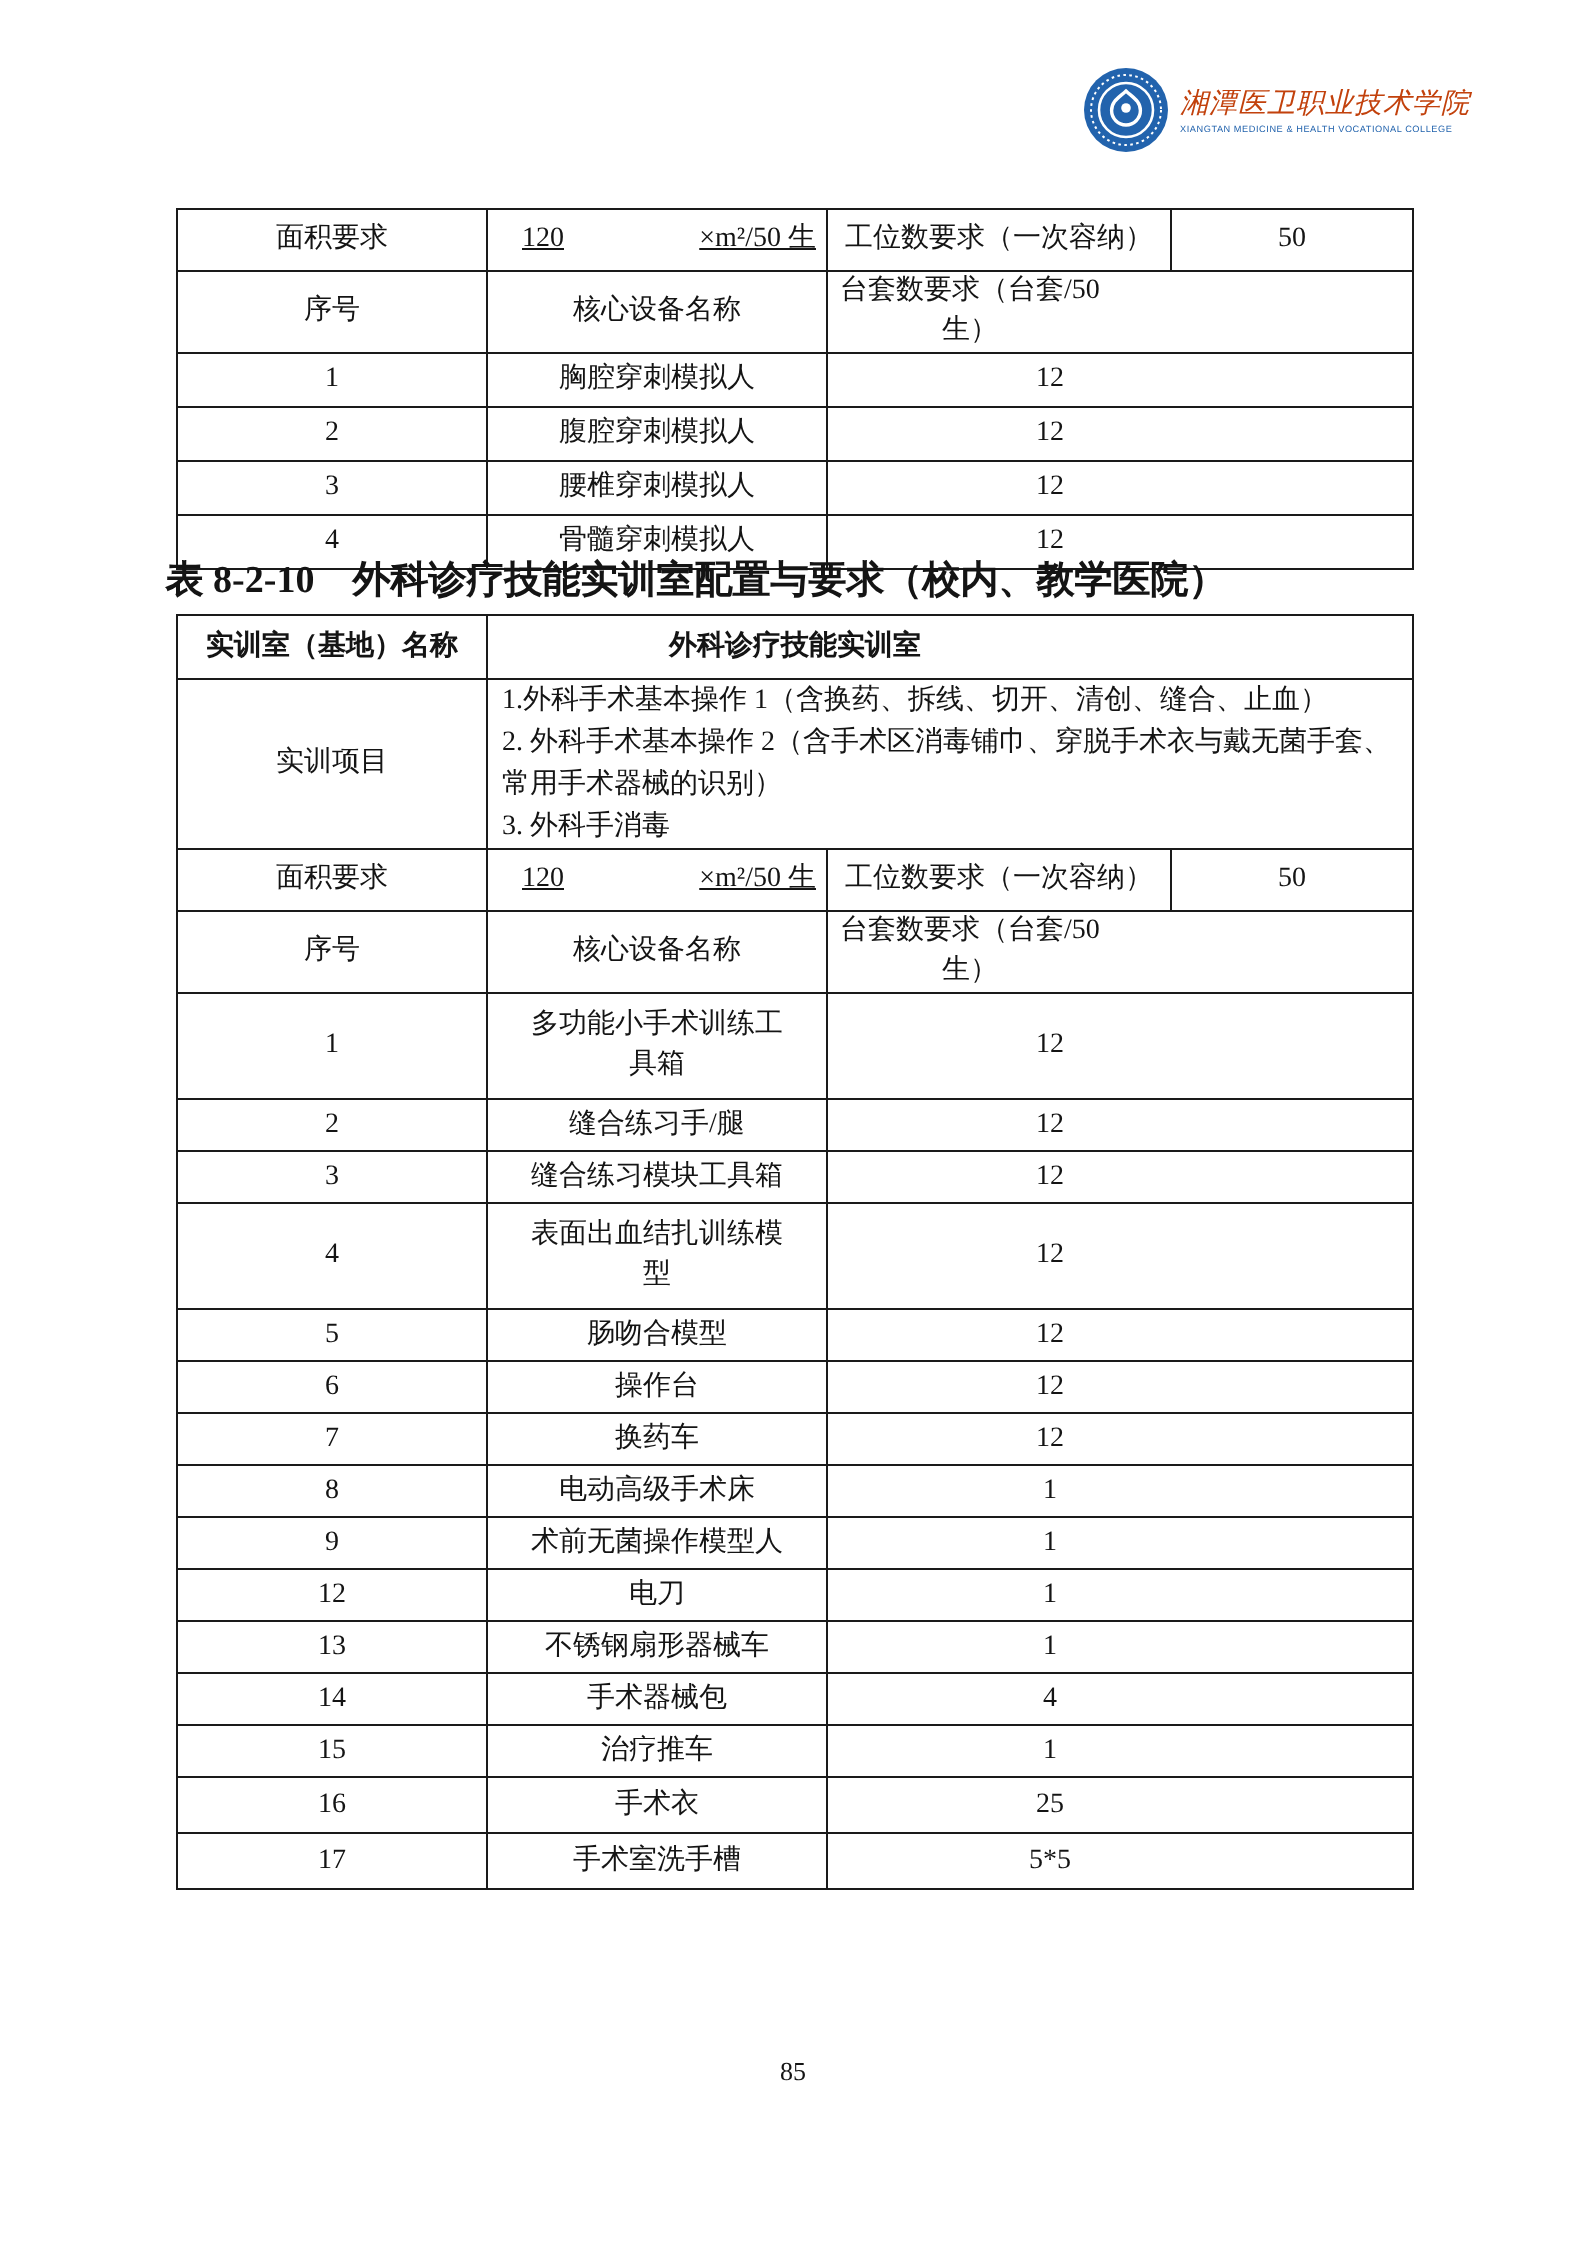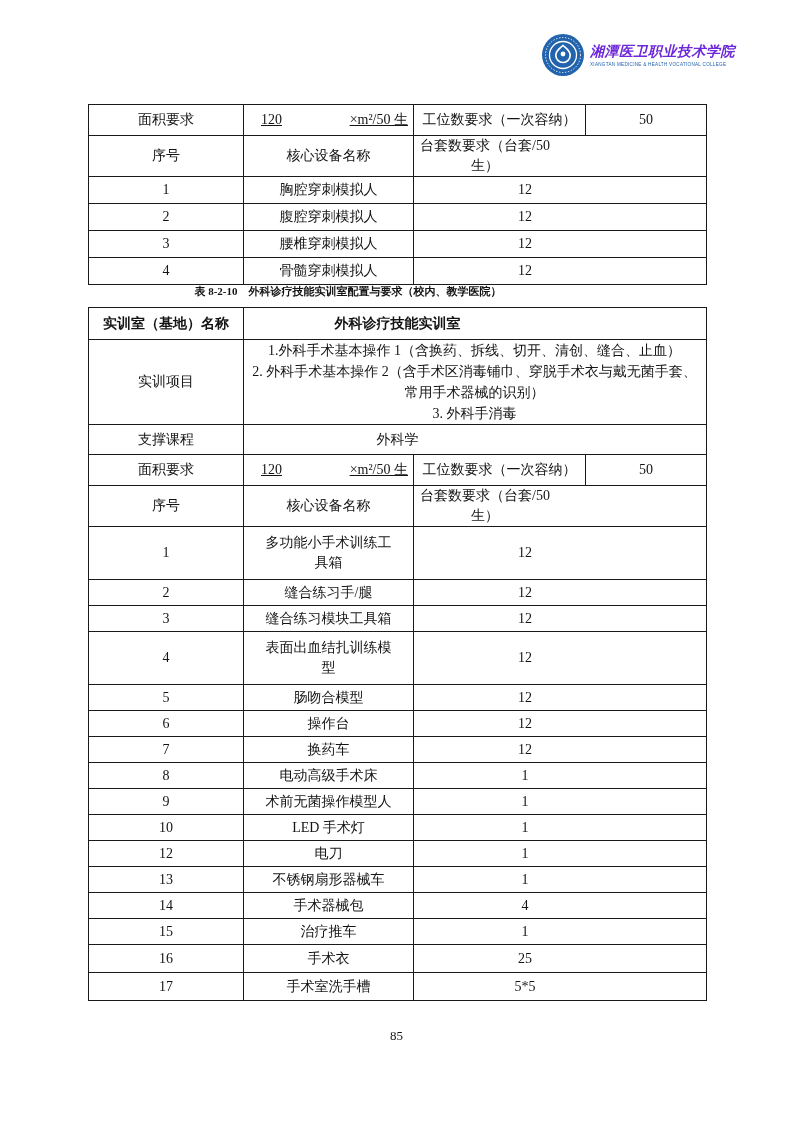--- a/index.html
+++ b/index.html
@@ -2,21 +2,21 @@
 <html><head>
 <meta charset="utf-8">
 <style>
   * { margin:0; padding:0; box-sizing:border-box; }
   html,body { width:793px; height:1122px; background:#ffffff; }
   body { position:relative; font-family:"Liberation Serif","DejaVu Serif",serif; color:#141414; overflow:hidden; }
 
   
   .logo { position:absolute; top:33px; left:541px; display:flex; align-items:center; gap:5px; }
   .logo-text { display:flex; flex-direction:column; justify-content:center; }
-  .logo-cn { font-size:14px; font-weight:bold; font-style:italic; color:#6d28d9; letter-spacing:0.5px; white-space:nowrap; }
+  .logo-cn { font-size:14px; font-weight:normal; font-style:italic; color:#c2410c; letter-spacing:0.5px; white-space:nowrap; }
   .logo-en { font-size:4.6px; color:#2263ad; letter-spacing:0.28px; white-space:nowrap; margin-top:1px; font-family:"Liberation Sans",sans-serif; }
 
   
   table { border-collapse:collapse; table-layout:fixed; width:618px; border:1.5px solid #1a1a1a; }
   td { border:1px solid #1a1a1a; text-align:center; vertical-align:middle;
        font-size:14px; line-height:20px; padding:0; overflow:hidden; }
   .t1 { position:absolute; left:88px; top:104px; }
   .t2 { position:absolute; left:88px; top:307px;padding-left:40px; }
   col.c1{ width:155px; } col.c2{ width:170px; } col.c3{ width:172px; } col.c4{ width:121px; }
 
@@ -24,24 +24,24 @@
   .h30{height:30px;} .h33{height:33px;} .h53{height:53px;} .h26{height:26px;} .h28{height:28px;}
 
   .bold { font-weight:bold; }
   td.namecell { padding:0 19px; }                 
   td.areaval { padding:0 5px 0 17px;text-decoration:underline; }
   .areaval-inner { display:flex; justify-content:space-between; align-items:baseline; }
   td.qty-head { padding-right:150px; }            
   td.qty-val  { padding-right:70px;  }
   td.wide-center { padding-right:155px; }
   td.projcell { text-align:left; padding:0 8px 0 7px; line-height:21px; }
-  .projcell div { white-space:nowrap;text-align:center; }
+  .projcell div { white-space:nowrap; }
 
   .caption { position:absolute; top:277px; left:0; width:696px; height:28px; line-height:28px;
-             text-align:center; font-size:11px; font-weight:bold; white-space:pre; }
+             text-align:center; font-size:19px; font-weight:bold; white-space:pre; }
   .pagenum { position:absolute; top:1028px; left:0; width:793px; text-align:center; font-size:13px; }
 </style>
 </head>
 <body>
 
 <div class="logo">
   <svg width="44" height="44" viewBox="0 0 44 44">
     <circle cx="22" cy="22" r="21" fill="#2263ad"></circle>
     <circle cx="22" cy="22" r="17.5" fill="none" stroke="#ffffff" stroke-width="1" stroke-dasharray="1.3 1.7"></circle>
     <circle cx="22" cy="22" r="13.5" fill="none" stroke="#ffffff" stroke-width="1.3"></circle>
@@ -117,24 +117,20 @@
   </tr>
   <tr class="h84">
     <td>实训项目</td>
     <td colspan="3" class="projcell">
       <div>1.外科手术基本操作 1（含换药、拆线、切开、清创、缝合、止血）</div>
       <div>2. 外科手术基本操作 2（含手术区消毒铺巾、穿脱手术衣与戴无菌手套、</div>
       <div>常用手术器械的识别）</div>
       <div>3. 外科手消毒</div>
     </td>
   </tr>
-  <tr class="h30">
-    <td>支撑课程</td>
-    <td colspan="3" class="wide-center">外科学</td>
-  </tr>
   <tr class="h31">
     <td>面积要求</td>
     <td class="areaval">
       <div class="areaval-inner">
         <span>120</span>
         <span>×m²/50 生</span>
       </div>
     </td>
     <td>工位数要求（一次容纳）</td>
     <td>50</td>
@@ -184,25 +180,20 @@
     <td>8</td>
     <td class="namecell">电动高级手术床</td>
     <td colspan="2" class="qty-val">1</td>
   </tr>
   <tr class="h26">
     <td>9</td>
     <td class="namecell">术前无菌操作模型人</td>
     <td colspan="2" class="qty-val">1</td>
   </tr>
   <tr class="h26">
-    <td>10</td>
-    <td class="namecell">LED 手术灯</td>
-    <td colspan="2" class="qty-val">1</td>
-  </tr>
-  <tr class="h26">
     <td>12</td>
     <td class="namecell">电刀</td>
     <td colspan="2" class="qty-val">1</td>
   </tr>
   <tr class="h26">
     <td>13</td>
     <td class="namecell">不锈钢扇形器械车</td>
     <td colspan="2" class="qty-val">1</td>
   </tr>
   <tr class="h26">

